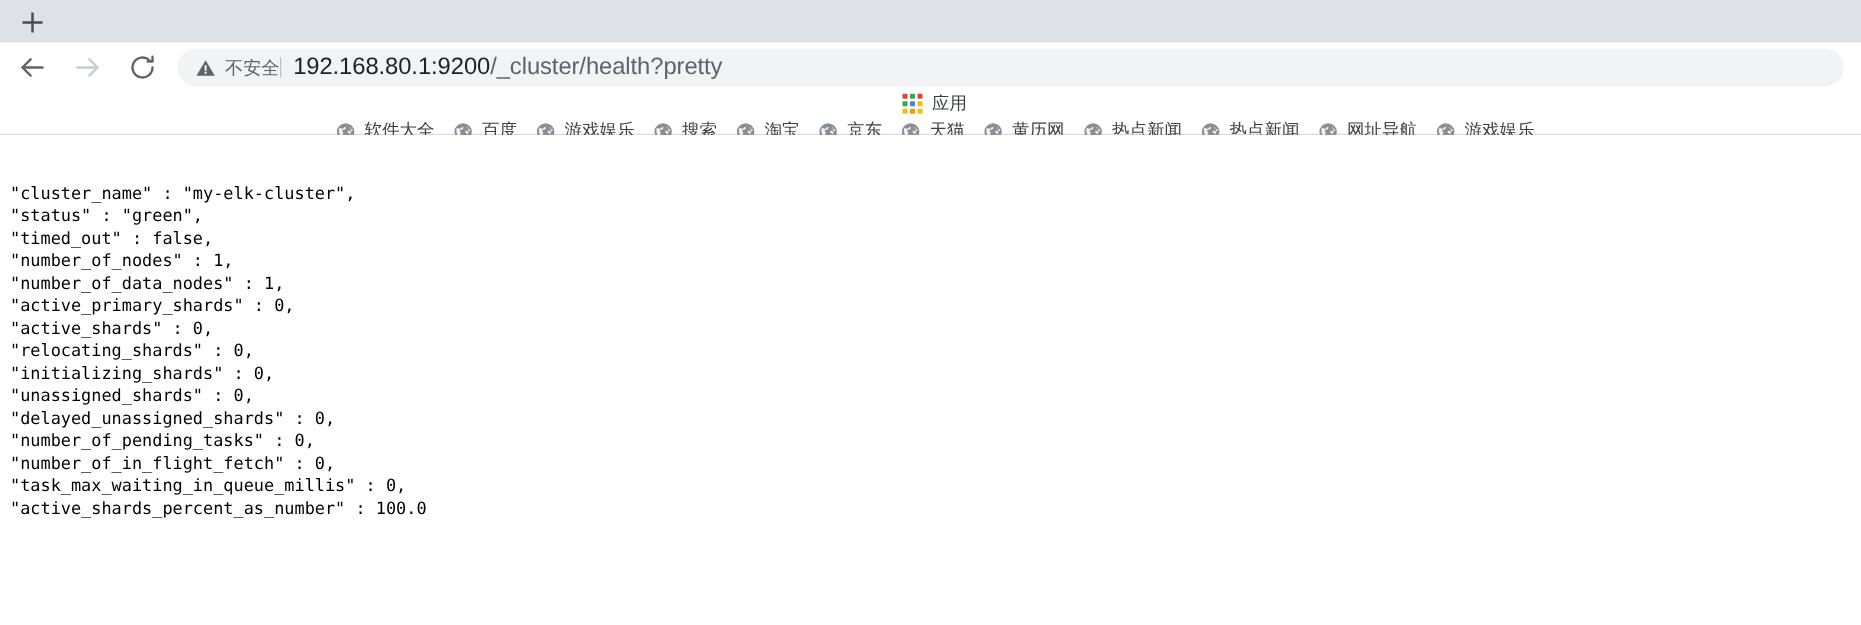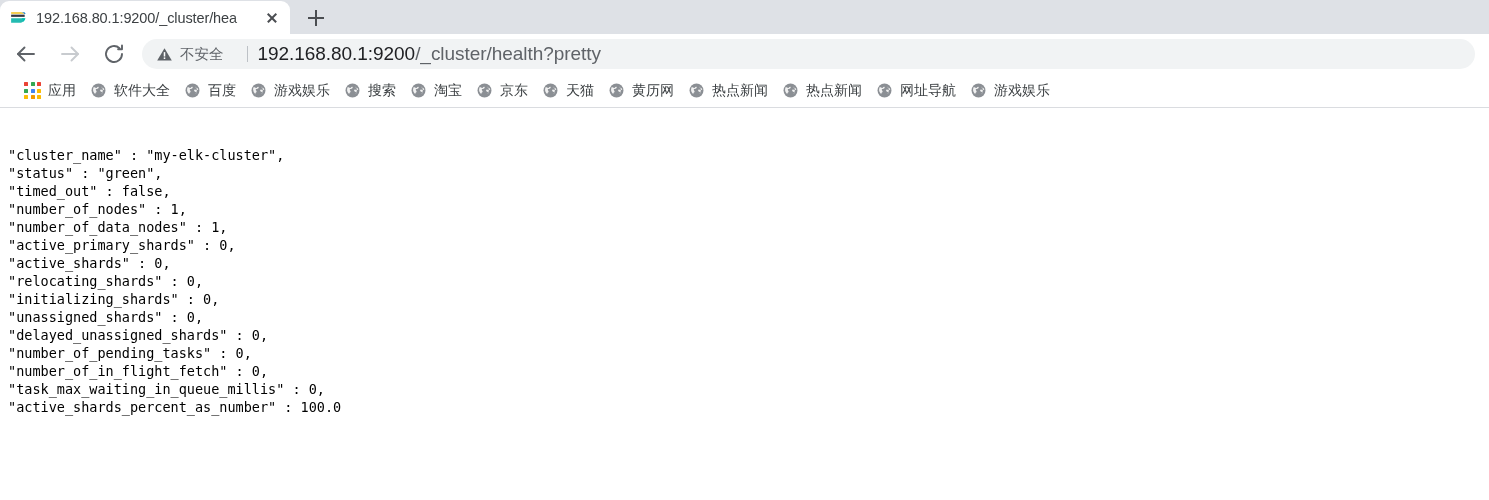--- a/index.html
+++ b/index.html
@@ -128,21 +128,21 @@
     height: 17px;
     flex: 0 0 17px;
     margin-right: 7px;
     position: relative;
     top: 0px;
   }
   .security-text {
     font-size: 14.5px;
     color: #5f6368;
     white-space: nowrap;
-    margin-right: 23px;
+    margin-right: 0;
   }
   .omni-sep {
     width: 1px;
     height: 16px;
     background: #bdc1c6;
     margin-right: 10px;
   }
   .url-text {
     font-size: 19px;
     color: #202124;
@@ -150,23 +150,24 @@
     letter-spacing: -0.05px;
   }
   .url-text .dim { color: #5f6368; }
 
   
   .bookmarks {
     height: 34px;
     background: #ffffff;
     display: flex;
     align-items: center;
-    padding-left: 18px;
+    padding-left: 8px;
     border-bottom: 1px solid #dadce0;
     box-sizing: border-box;
+    flex-direction: column;
   }
   .bm {
     display: flex;
     align-items: center;
     height: 26px;
     padding: 0 8px 0 6px;
     border-radius: 4px;
     cursor: pointer;
     white-space: nowrap;
   }
@@ -218,34 +219,20 @@
     font-size: 14.5px;
     color: #e3e3e3;
     white-space: nowrap;
     font-family: "Liberation Sans", sans-serif;
   }
 </style>
 </head>
 <body>
 
 <div class="tabstrip">
-  <div class="tab">
-    <span class="favicon">
-      <svg width="17" height="17" viewBox="0 0 32 32">
-        <path d="M4 6 h19 a9 9 0 0 1 6.5 3 H4z" fill="#f0bf1a"></path>
-        <path d="M23.2 6 H29 a0 0 0 0 1 0 0 a10 10 0 0 1 2.2 3.2 H29.5 A9.2 9.2 0 0 0 23.2 6z" fill="#0077cc"></path>
-        <rect x="4" y="10.6" width="25.5" height="4.2" fill="#343741"></rect>
-        <rect x="4" y="15.4" width="25.5" height="1.6" fill="#ffffff"></rect>
-        <path d="M4 17.6 h25.6 a9.5 9.5 0 0 1 -7 8.4 H4z" fill="#24bbb1"></path>
-        <path d="M23.8 17.6 H31 a10.5 10.5 0 0 1 -2.2 4.6 a9.6 9.6 0 0 1 -2.4 2 a9.7 9.7 0 0 0 -2.6 -6.6z" fill="#00bfb3"></path>
-      </svg>
-    </span>
-    <span class="tab-title">192.168.80.1:9200/_cluster/hea</span>
-    <span class="tab-close"></span>
-  </div>
   <div class="newtab"></div>
 </div>
 
 <div class="toolbar">
   <div class="navbtn">
     <svg width="24" height="24" viewBox="0 0 24 24" fill="none" stroke="#5f6368" stroke-width="1.9" stroke-linecap="round" stroke-linejoin="round">
       <line x1="20" y1="12" x2="4" y2="12"></line>
       <polyline points="10.5,5.5 4,12 10.5,18.5"></polyline>
     </svg>
   </div>

